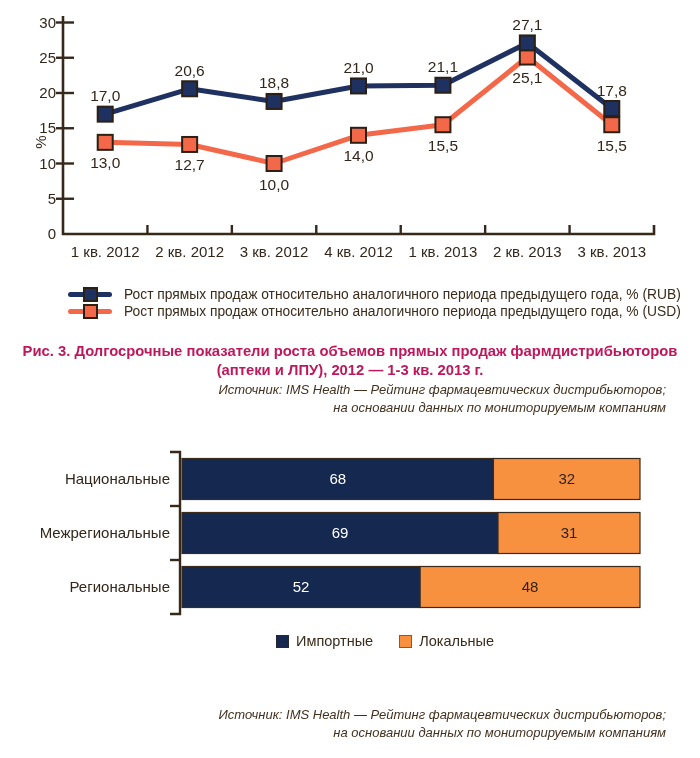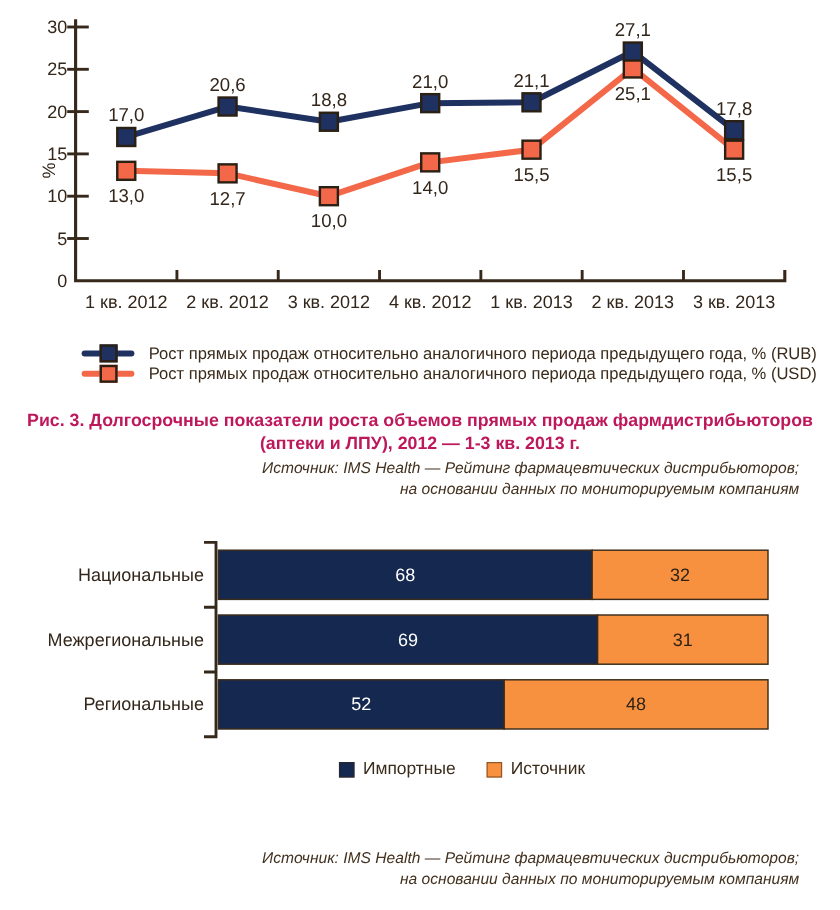--- a/index.html
+++ b/index.html
@@ -147,21 +147,21 @@
       <text x="530.0799999999999" y="152" text-anchor="middle" font-size="15" fill="#2f2315">48</text>
     </svg>
 
   <div class="abs legend4">
     <div class="lrow4">
       <span class="lsq4" style="background-color: rgb(21, 40, 80);"></span>
       <span class="ltext4">Импортные</span>
     </div>
     <div class="lrow4">
       <span class="lsq4" style="background-color: rgb(247, 145, 64);"></span>
-      <span class="ltext4">Источник</span>
+      <span class="ltext4">Локальные</span>
     </div>
   </div>
 
   <div class="abs cap cap4">
   </div>
 
   <div class="abs src src4">
     <div>Источник: IMS Health — Рейтинг фармацевтических дистрибьюторов;</div>
     <div>на основании данных по мониторируемым компаниям</div>
   </div>

